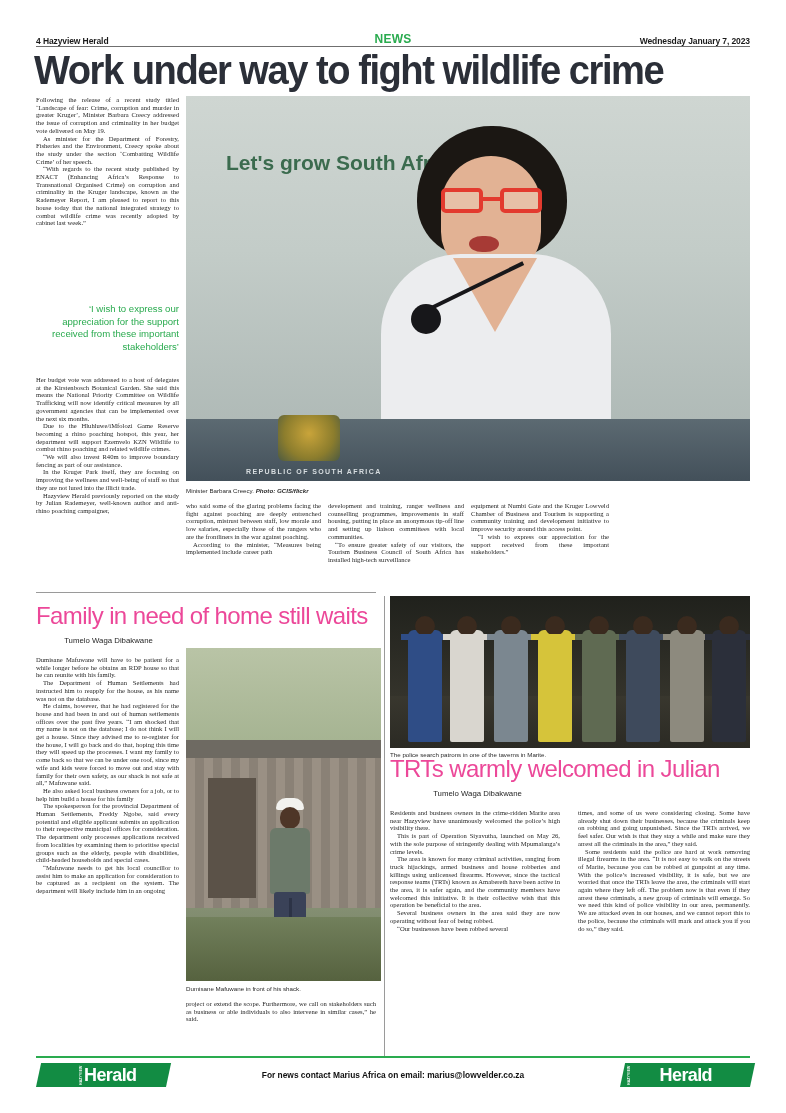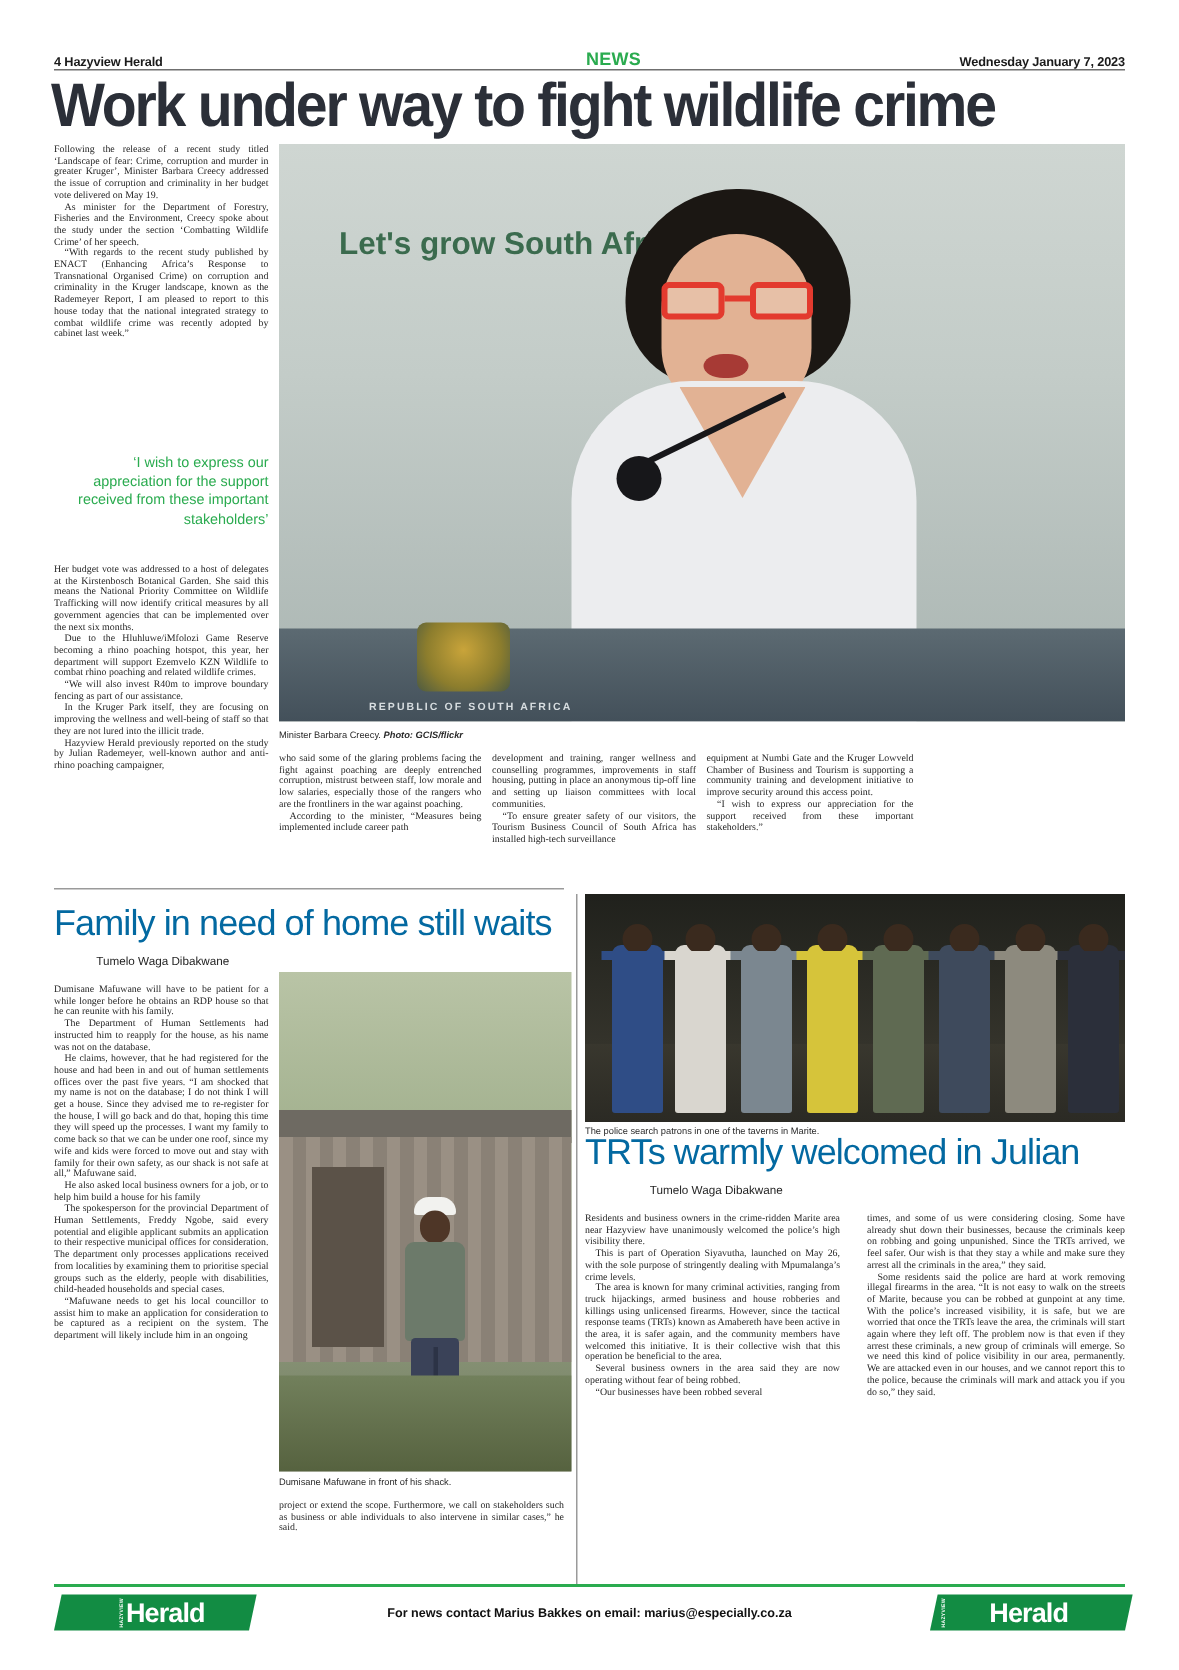--- a/index.html
+++ b/index.html
@@ -42,21 +42,20 @@
   .masthead-center {
     font-family: "Liberation Sans", sans-serif;
     font-weight: bold;
     font-size: 12px;
     color: #2aab4f;
     letter-spacing: 0.2px;
     position: absolute;
     left: 50%;
     transform: translateX(-50%);
     bottom: 0px;
-    margin-left: 16px;
   }
   .masthead-rule {
     position: absolute;
     left: 36px; top: 46px;
     width: 714px;
     height: 1px;
     background: #6f6f6f;
   }
 
   
@@ -263,21 +262,21 @@
   .tav-head  { position: absolute; left: 7px; top: -14px; width: 20px; height: 20px; background: #3a2a1e; border-radius: 50%; }
   .tav-arms  { position: absolute; left: -7px; top: 4px; width: 48px; height: 6px; background: inherit; }
 
   
   .headline-sec {
     position: absolute;
     font-family: "Liberation Sans", sans-serif;
     font-weight: normal;
     font-size: 24px;
     line-height: 26px;
-    color: #0369a1;
+    color: #ec4899;
     letter-spacing: -0.6px;
   }
   #headline-family { left: 36px; top: 603px; width: 350px; }
   #headline-trts   { left: 390px; top: 756px; width: 360px; }
 
   .byline {
     position: absolute;
     font-family: "Liberation Sans", sans-serif;
     font-size: 7.8px;
     color: #1f1f1f;
@@ -499,16 +498,16 @@
 
   <div class="rule-green" style="left:36px; top:1056px; width:714px; height:2px;"></div>
 
   <div class="footer-bar">
     <div class="footer-green-l"></div>
     <div class="footer-green-r"></div>
     <div class="footer-kicker l">HAZYVIEW</div>
     <div class="footer-logo l">Herald</div>
     <div class="footer-kicker r">HAZYVIEW</div>
     <div class="footer-logo r">Herald</div>
-    <div class="footer-text">For news contact Marius Bakkes on email: marius@especially.co.za</div>
+    <div class="footer-text">For news contact Marius Africa on email: marius@lowvelder.co.za</div>
   </div>
 
 </div>
 
 </body></html>

